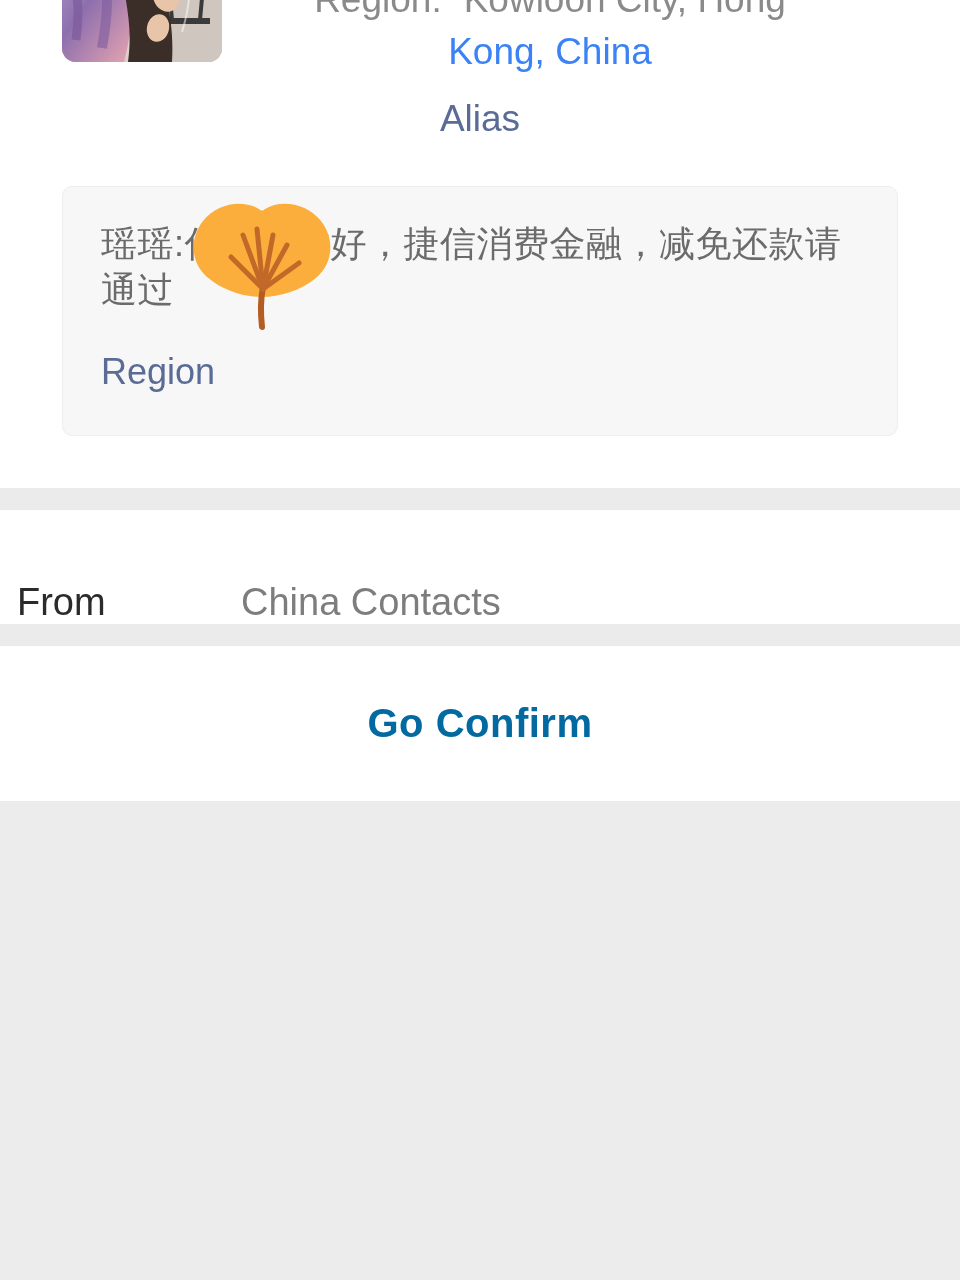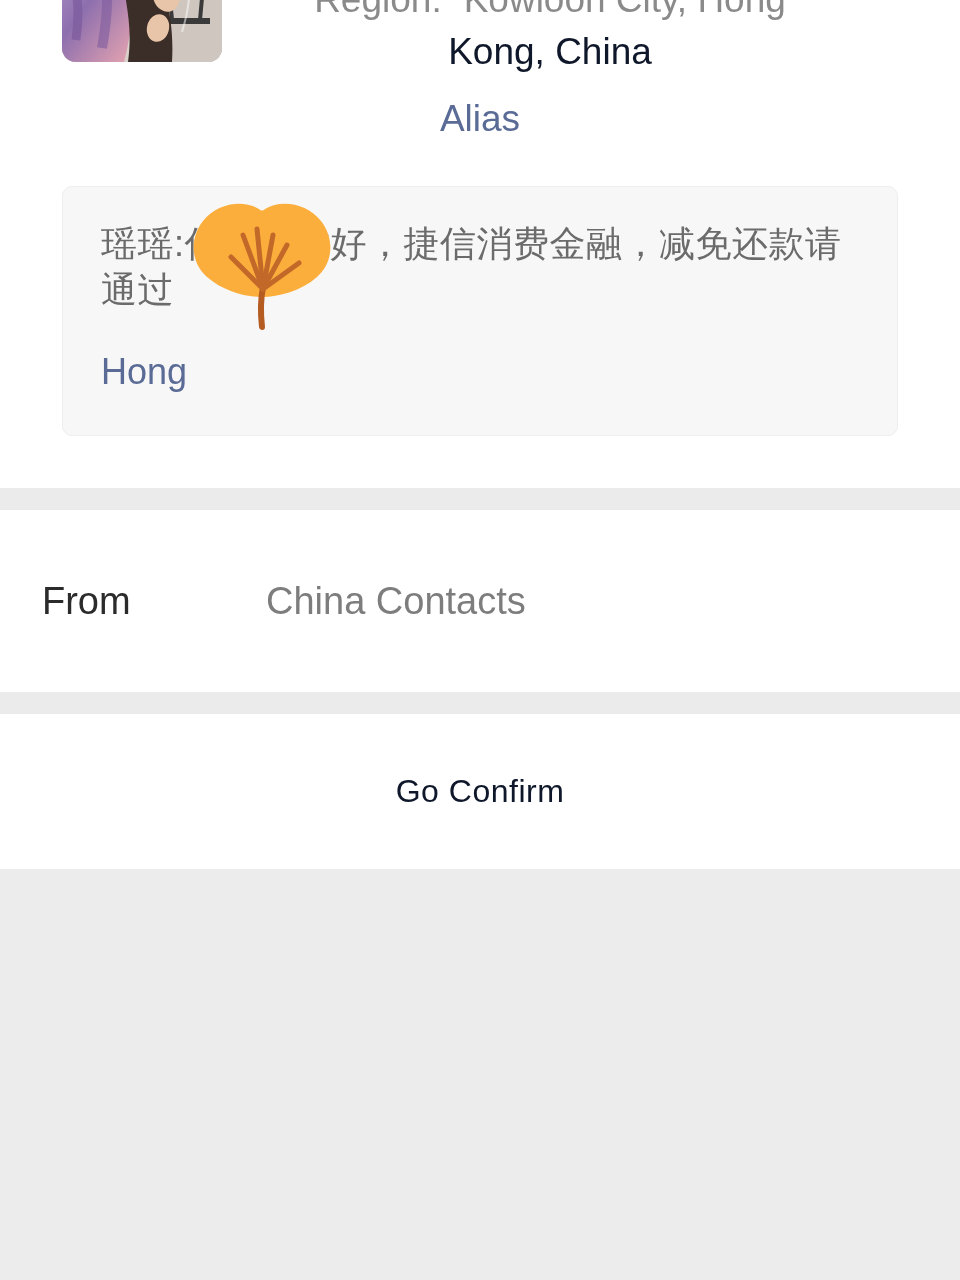--- a/index.html
+++ b/index.html
@@ -50,21 +50,21 @@
     color: #8a8a8a;
     line-height: 52px;
     white-space: nowrap;
   }
   .region-label {
     color: #8a8a8a;
   }
   .region-value-1 { margin-left: 22px; }
   .region-line-2 {
     font-size: 37px;
-    color: #0f172a;
+    color: #3b82f6;
     line-height: 52px;
   }
 
   .action-links {
     position: absolute;
     left: 0;
     right: 0;
     top: 95px;
     display: flex;
     justify-content: center;
@@ -126,24 +126,24 @@
   }
 
   
   .band {
     background: #ebebeb;
     height: 22px;
     width: 100%;
   }
   .from-row {
     background: #ffffff;
-    height: 182px;
-    display: flex;
-    align-items: center;
-    padding-left: 42px;
+    height: 114px;
+    display: flex;
+    align-items: flex-end;
+    padding-left: 17px;
     box-sizing: border-box;
   }
   .from-label {
     font-size: 38px;
     color: #2b2b2b;
     width: 224px;
     flex: none;
   }
   .from-value {
     font-size: 38px;
@@ -152,23 +152,23 @@
   .confirm-row {
     background: #ffffff;
     height: 155px;
     display: flex;
     align-items: center;
     justify-content: center;
     cursor: pointer;
     user-select: none;
   }
   .confirm-label {
-    font-size: 32px;
-    font-weight: normal;
-    color: #0f172a;
+    font-size: 40px;
+    font-weight: bold;
+    color: #0369a1;
     letter-spacing: 0.5px;
   }
   .bottom-fill {
     background: #ececec;
     flex: 1 1 auto;
     min-height: 0;
   }
   .page {
     display: flex;
     flex-direction: column;
@@ -224,21 +224,21 @@
     <div class="action-links">
       <span class="action-link">Alias</span>
     </div>
   </div>
 
   <div class="card-wrap">
     <div class="message-card">
 
       <p class="message-text">瑶瑶:你发上你好，捷信消费金融，减免还款请通过</p>
 
-      <span class="reply-link">Hong</span>
+      <span class="reply-link">Region</span>
 
       <svg class="leaf-sticker" viewBox="0 0 150 135">
         <path d="M72 8 C 56 -2, 30 2, 16 20 C 2 38, 4 62, 20 76 C 36 90, 58 96, 75 96
                  C 92 96, 114 90, 130 76 C 146 62, 148 38, 134 20 C 120 2, 94 -2, 78 8
                  C 76 10, 74 10, 72 8 Z" fill="#fbae3c"></path>
         <path d="M75 126 C 73 108, 74 96, 76 86" stroke="#b45c22" stroke-width="6" fill="none" stroke-linecap="round"></path>
         <path d="M76 88 L 56 34" stroke="#c2692a" stroke-width="5" fill="none" stroke-linecap="round"></path>
         <path d="M76 88 L 70 28" stroke="#c2692a" stroke-width="5" fill="none" stroke-linecap="round"></path>
         <path d="M76 88 L 86 34" stroke="#c2692a" stroke-width="5" fill="none" stroke-linecap="round"></path>
         <path d="M76 88 L 100 44" stroke="#c2692a" stroke-width="5" fill="none" stroke-linecap="round"></path>

